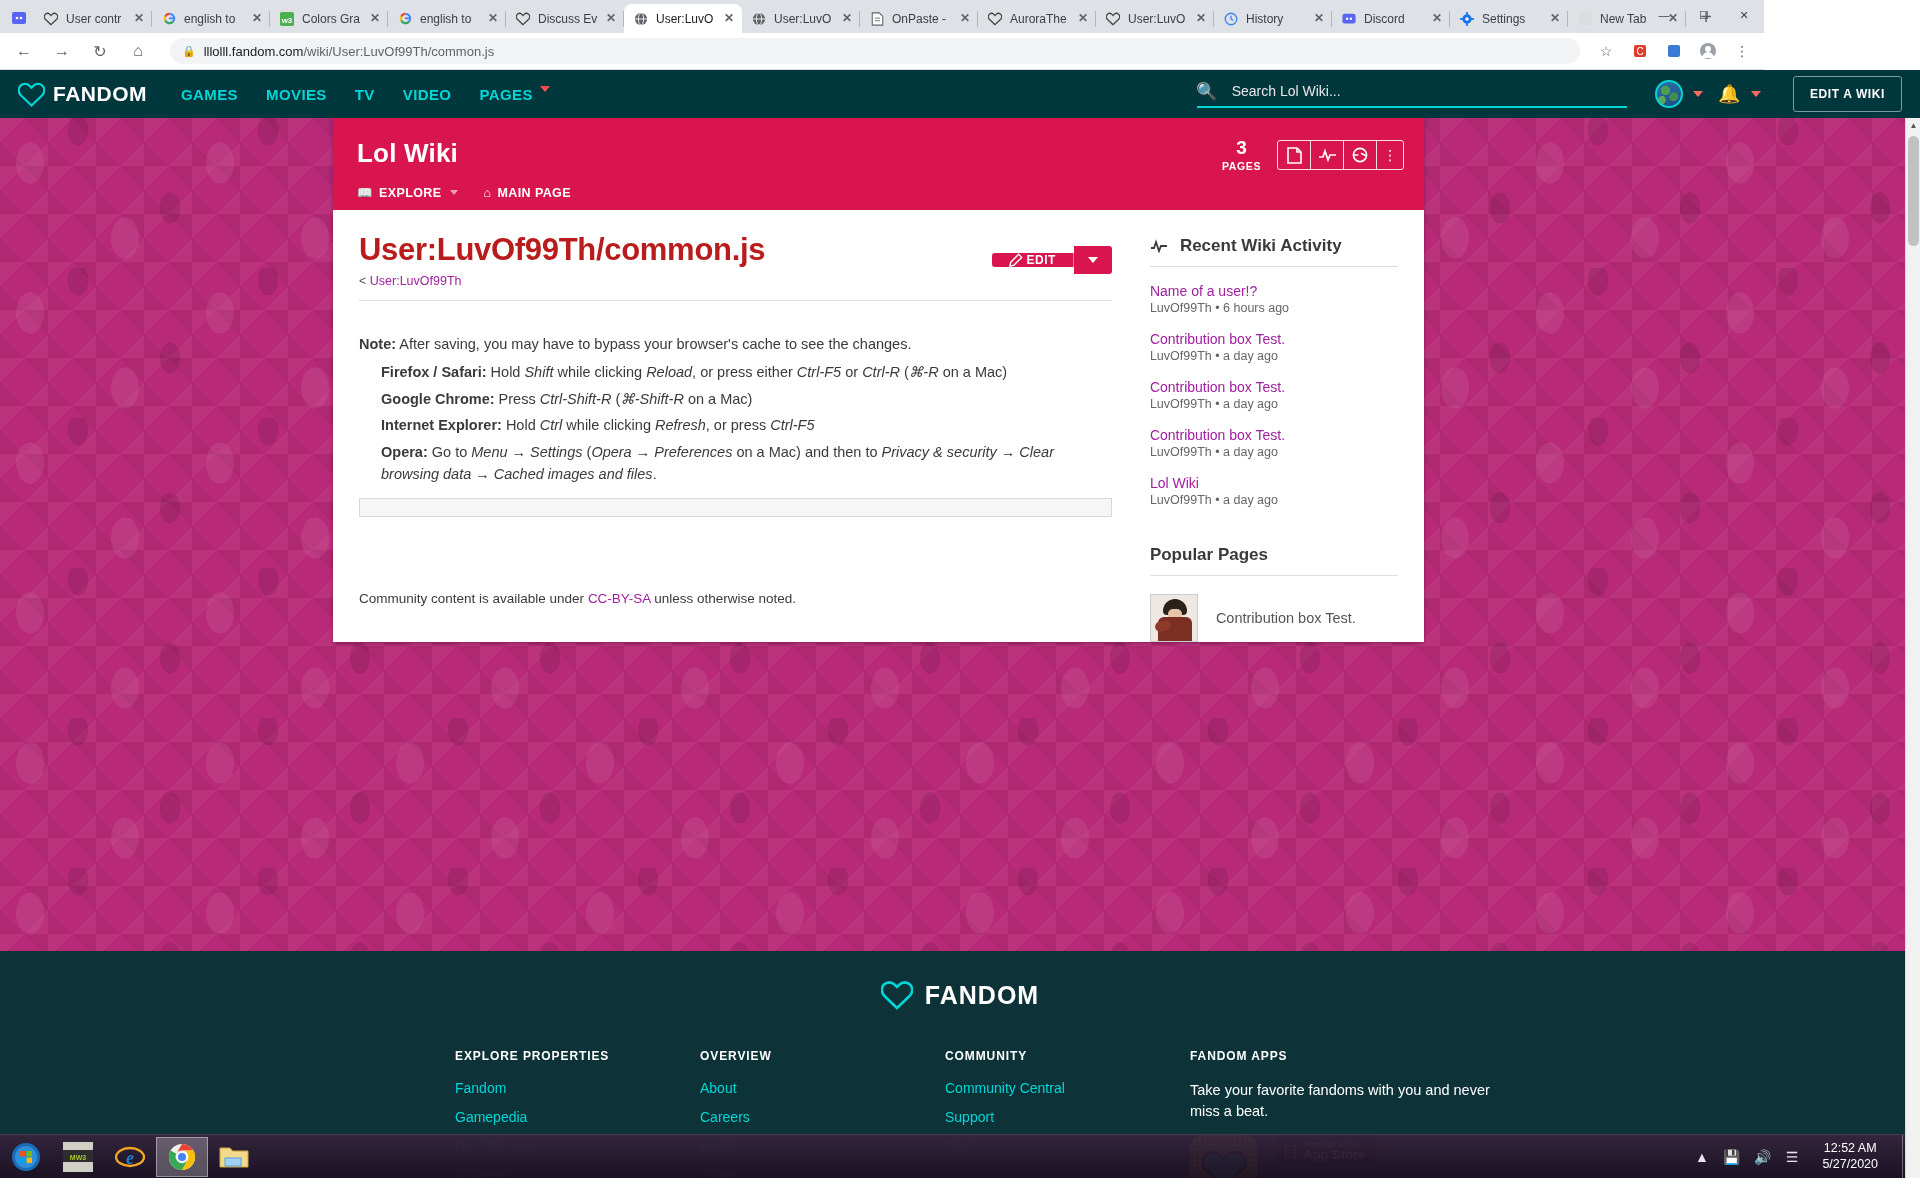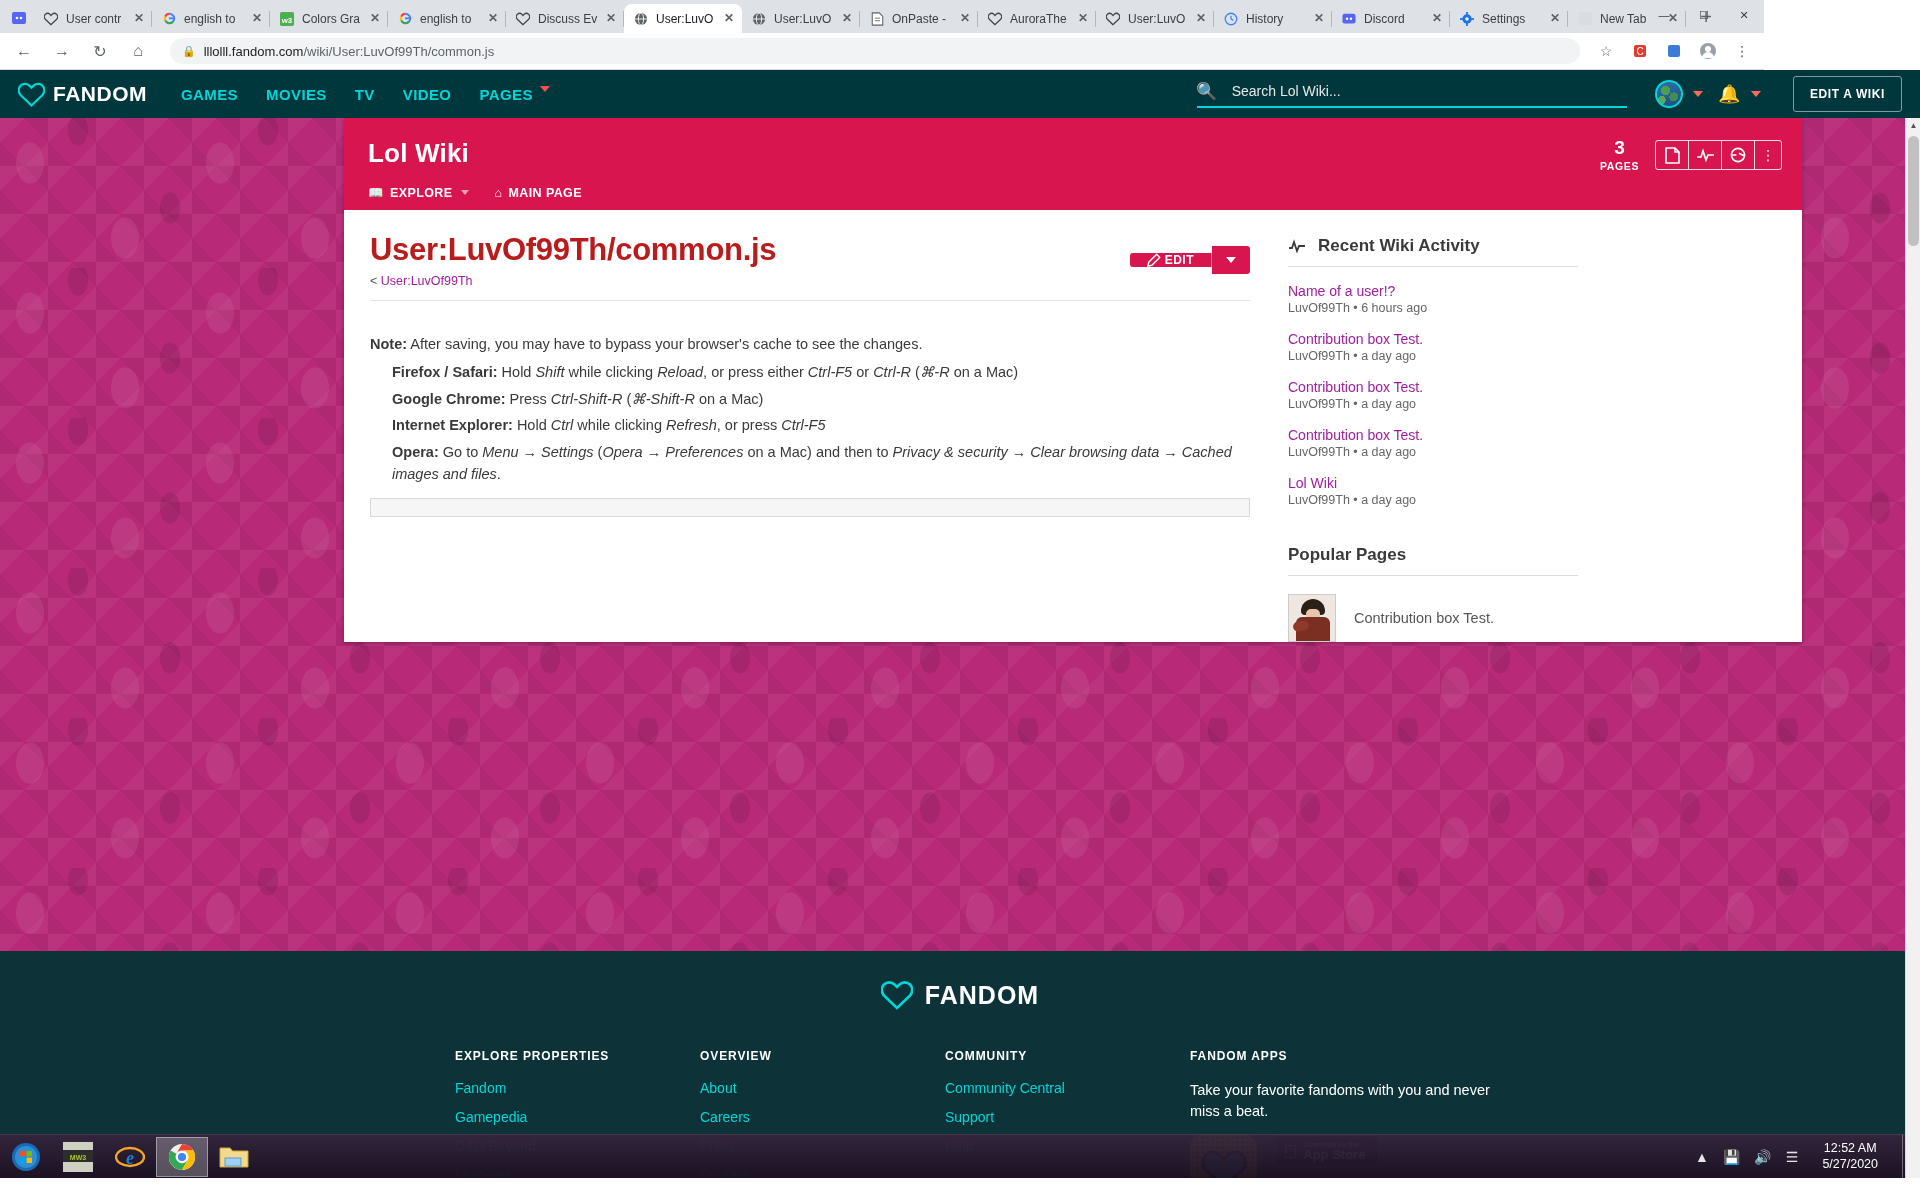--- a/index.html
+++ b/index.html
@@ -183,21 +183,21 @@
       radial-gradient(ellipse 22px 34px at 78px 12px, rgba(0,0,0,.10) 0 45%, transparent 47%),
       radial-gradient(ellipse 22px 34px at 170px 90px, rgba(0,0,0,.10) 0 45%, transparent 47%),
       linear-gradient(45deg, rgba(0,0,0,.05) 25%, transparent 25%, transparent 75%, rgba(0,0,0,.05) 75%),
       linear-gradient(-45deg, rgba(255,255,255,.04) 25%, transparent 25%, transparent 75%, rgba(255,255,255,.04) 75%);
     background-size: 190px 150px,190px 150px,190px 150px,190px 150px, 48px 48px, 48px 48px;
     overflow: hidden;
   }
 
   #wiki-card {
     position: absolute;
-    left: 344px; top: 0px; width: 1458px;
+    left: 333px; top: 0px; width: 1091px;
     background: #fff;
     box-shadow: 0 1px 4px rgba(0,0,0,.3);
   }
 
   
   #wiki-header {
     background: #d8154f;
     padding: 20px 24px 0 24px;
     position: relative;
     height: 92px;
@@ -684,20 +684,23 @@
             <div class="note-line">
               <b>Note:</b><span> After saving, you may have to bypass your browser's cache to see the changes.</span>
             </div>
             <dl id="browser-list">
                 <dd><b>Firefox / Safari:</b><span> Hold </span><i>Shift</i><span> while clicking </span><i>Reload</i><span>, or press either </span><i>Ctrl-F5</i><span> or </span><i>Ctrl-R</i><span> (</span><i>⌘-R</i><span> on a Mac)</span></dd>
                 <dd><b>Google Chrome:</b><span> Press </span><i>Ctrl-Shift-R</i><span> (</span><i>⌘-Shift-R</i><span> on a Mac)</span></dd>
                 <dd><b>Internet Explorer:</b><span> Hold </span><i>Ctrl</i><span> while clicking </span><i>Refresh</i><span>, or press </span><i>Ctrl-F5</i></dd>
                 <dd><b>Opera:</b><span> Go to </span><i>Menu → Settings</i><span> (</span><i>Opera → Preferences</i><span> on a Mac) and then to </span><i>Privacy &amp; security → Clear browsing data → Cached images and files</i><span>.</span></dd>
               </dl>
             <div id="code-box"></div>
+            <div id="license">
+              <span>Community content is available under </span><a href="#">CC-BY-SA</a><span> unless otherwise noted.</span>
+            </div>
           </div>
         </div>
 
         <div id="rail">
           <div class="rail-head">
             <svg width="20" height="14" viewBox="0 0 20 14">
                 <polyline points="1,9 4,9 6,3 9,12 11,7 17,7" fill="none" stroke="#3a3a3a" stroke-width="1.8"></polyline>
               </svg>
             <span>Recent Wiki Activity</span>
           </div>

